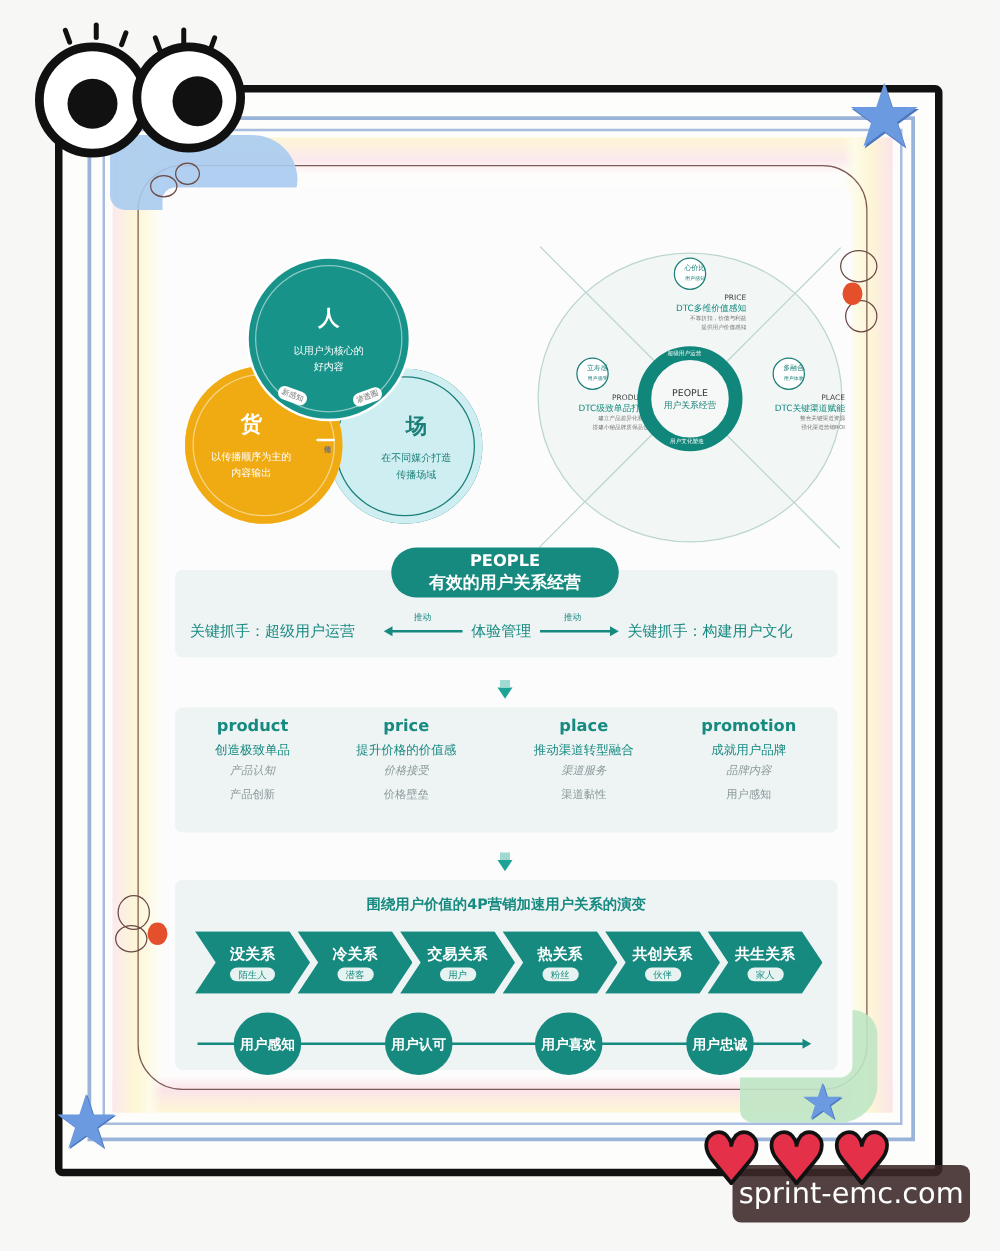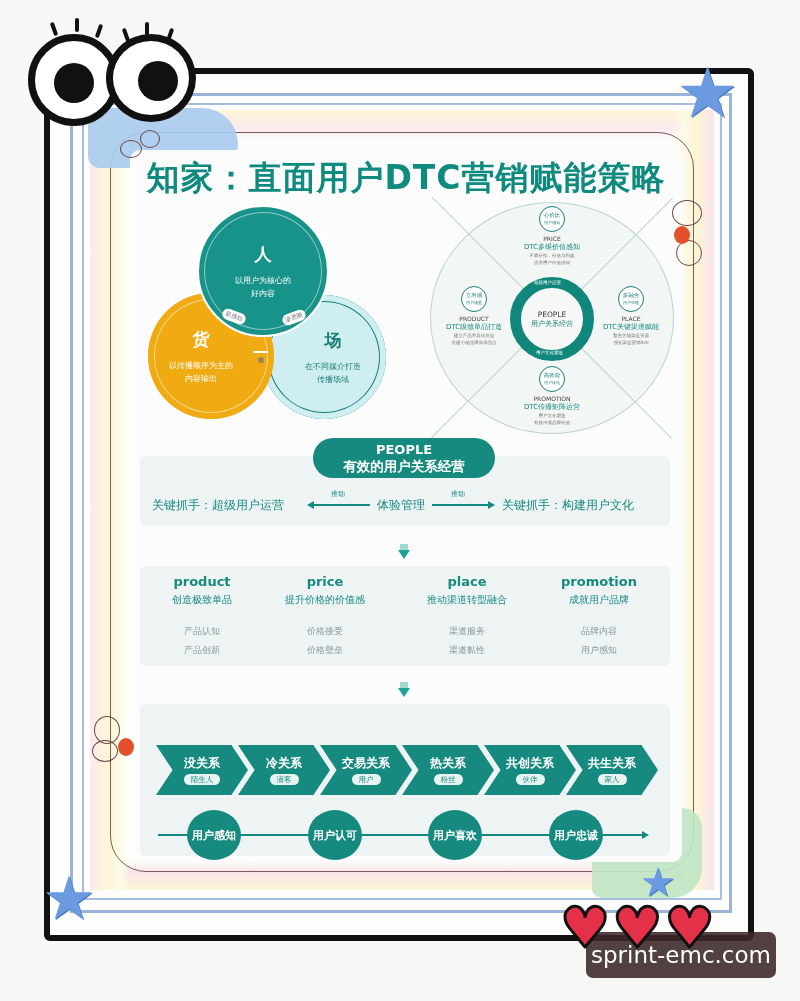--- a/index.html
+++ b/index.html
@@ -38,21 +38,21 @@
   .vtag{position:absolute;font-size:6px;color:#777;background:#fff;padding:1px 3px;border-radius:6px;z-index:4;}
 
   
   .wheel{position:absolute;left:424px;top:202px;width:256px;height:232px;}
   .wheel-ring{position:absolute;left:6px;top:0;width:244px;height:232px;border-radius:50%;border:1.5px solid #bcd5d2;background:#f2f6f5;}
   .spoke{position:absolute;left:128px;top:116px;width:170px;height:1px;background:#bcd5d2;transform-origin:0 0;}
   .hub{position:absolute;left:86px;top:75px;width:84px;height:84px;border-radius:50%;border:11px solid #11877c;background:#f6f8f7;display:flex;flex-direction:column;align-items:center;justify-content:center;}
   .hub .t1{font-size:7.5px;color:#333;}
   .hub .t2{font-size:7px;color:#1a7f78;}
   .hub-cap{position:absolute;font-size:4.5px;color:#fff;}
-  .seg{position:absolute;width:90px;text-align:center;}
+  .seg{position:absolute;width:90px;text-align:right;}
   .seg .badge{margin:0 auto 3px;width:26px;height:26px;border-radius:50%;border:1px solid #1a7f78;font-size:5.5px;color:#1a7f78;display:flex;flex-direction:column;justify-content:center;line-height:7px;background:#fff;}
   .seg .en{font-size:6px;color:#444;}
   .seg .cn{font-size:7px;color:#138a7f;}
   .seg .d{font-size:4.5px;color:#777;line-height:7px;}
 
   
   .panel{position:absolute;background:#eef3f4;border-radius:6px;}
   .pill{position:absolute;left:313px;top:438px;width:182px;height:40px;background:#178a80;border-radius:20px;color:#fff;text-align:center;font-size:13px;line-height:17px;padding-top:3px;font-weight:bold;}
   .pill .cn{font-size:13.5px;}
   .row-text{position:absolute;font-size:12px;color:#178a80;}
@@ -62,21 +62,21 @@
   .arrow-head-r{position:absolute;width:0;height:0;border-top:4px solid transparent;border-bottom:4px solid transparent;border-left:7px solid #178a80;}
 
   .down-arrow{position:absolute;width:0;height:0;border-left:6px solid transparent;border-right:6px solid transparent;border-top:9px solid #1da396;}
   .down-arrow::before{content:"";position:absolute;left:-4px;top:-15px;width:8px;height:6px;background:#9fd9d2;}
 
   
   .p4{position:absolute;top:574px;width:120px;text-align:center;}
   .p4 .en{font-size:13px;color:#178a80;font-weight:bold;}
   .p4 .cn{font-size:10px;color:#178a80;margin-top:4px;}
   .p4 .it{font-size:9px;color:#8a9a99;margin-top:4px;line-height:15px;}
-  .p4 .it1{margin-top:17px;}
+  .p4 .it1{margin-top:3px;font-style:italic;}
 
   
   .evo-title{position:absolute;left:140px;top:716px;width:530px;text-align:center;font-size:11.5px;color:#178a80;font-weight:bold;}
   .chev{position:absolute;top:745px;width:92px;height:50px;background:#178a80;clip-path:polygon(0 0,82% 0,100% 50%,82% 100%,0 100%,18% 50%);display:flex;flex-direction:column;align-items:center;justify-content:center;}
   .chev:first-child{}
   .chev .cn{font-size:12px;color:#fff;font-weight:bold;}
   .chev .tag{margin-top:2px;font-size:7.5px;color:#178a80;background:#e7f3f1;border-radius:6px;padding:0 7px;line-height:11px;}
 
   .stage-line{position:absolute;top:834px;height:2px;background:#178a80;}
   .stage{position:absolute;top:810px;width:54px;height:50px;border-radius:50%;background:#178a80;color:#fff;font-size:11px;font-weight:bold;display:flex;align-items:center;justify-content:center;}
@@ -126,21 +126,20 @@
   <div class="squiggle" style="left:676px;top:240px;width:26px;height:26px;"></div>
   <div class="red-dot" style="left:674px;top:226px;"></div>
   <div class="squiggle" style="left:94px;top:716px;width:26px;height:28px;"></div>
   <div class="squiggle" style="left:92px;top:740px;width:26px;height:22px;"></div>
   <div class="red-dot" style="left:118px;top:738px;"></div>
 
   <div class="star" style="left:676px;top:58px;font-size:70px;">★</div>
   <div class="star" style="left:42px;top:868px;font-size:60px;">★</div>
   <div class="star" style="left:640px;top:862px;font-size:40px;">★</div>
 
-  <div class="title">知家：直面用户DTC营销赋能策略</div>
 
   <div class="venn">
     <div class="vc vc-people">
       <div class="big">人</div>
       <div class="sm">以用户为核心的</div>
       <div class="sm">好内容</div>
     </div>
     <div class="vc vc-goods" style="padding-right:20px;">
       <div class="big">货</div>
       <div class="sm">以传播顺序为主的</div>
@@ -186,30 +185,20 @@
     <div class="seg" style="left:162px;top:84px;">
       <div class="badge">
           <span>多融合</span>
           <span style="font-size:4px;">用户体验</span>
         </div>
       <div class="en">PLACE</div>
       <div class="cn">DTC关键渠道赋能</div>
       <div class="d">整合关键渠道资源</div>
       <div class="d">强化渠道营销ROI</div>
     </div>
-    <div class="seg" style="left:83px;top:164px;">
-      <div class="badge">
-          <span>高效能</span>
-          <span style="font-size:4px;">用户转化</span>
-        </div>
-      <div class="en">PROMOTION</div>
-      <div class="cn">DTC传播矩阵运营</div>
-      <div class="d">用户文化塑造</div>
-      <div class="d">有效传播品牌价值</div>
-    </div>
 
     <div class="hub">
       <div class="t1">PEOPLE</div>
       <div class="t2">用户关系经营</div>
     </div>
     <div class="hub-cap" style="left:110px;top:78px;">超级用户运营</div>
     <div class="hub-cap" style="left:112px;top:148px;">用户文化塑造</div>
   </div>
 
   <div class="panel" style="left:140px;top:456px;width:530px;height:70px;"></div>
@@ -251,20 +240,21 @@
   <div class="p4" style="left:539px;">
     <div class="en">promotion</div>
     <div class="cn">成就用户品牌</div>
     <div class="it it1">品牌内容</div>
     <div class="it">用户感知</div>
   </div>
 
   <div class="down-arrow" style="left:398px;top:688px;"></div>
 
   <div class="panel" style="left:140px;top:704px;width:530px;height:152px;"></div>
+  <div class="evo-title">围绕用户价值的4P营销加速用户关系的演变</div>
   <div>
     <div class="chev" style="left:156px;">
         <div class="cn">没关系</div>
         <div class="tag">陌生人</div>
       </div>
     <div class="chev" style="left:238px;">
         <div class="cn">冷关系</div>
         <div class="tag">潜客</div>
       </div>
     <div class="chev" style="left:320px;text-align:right;">

